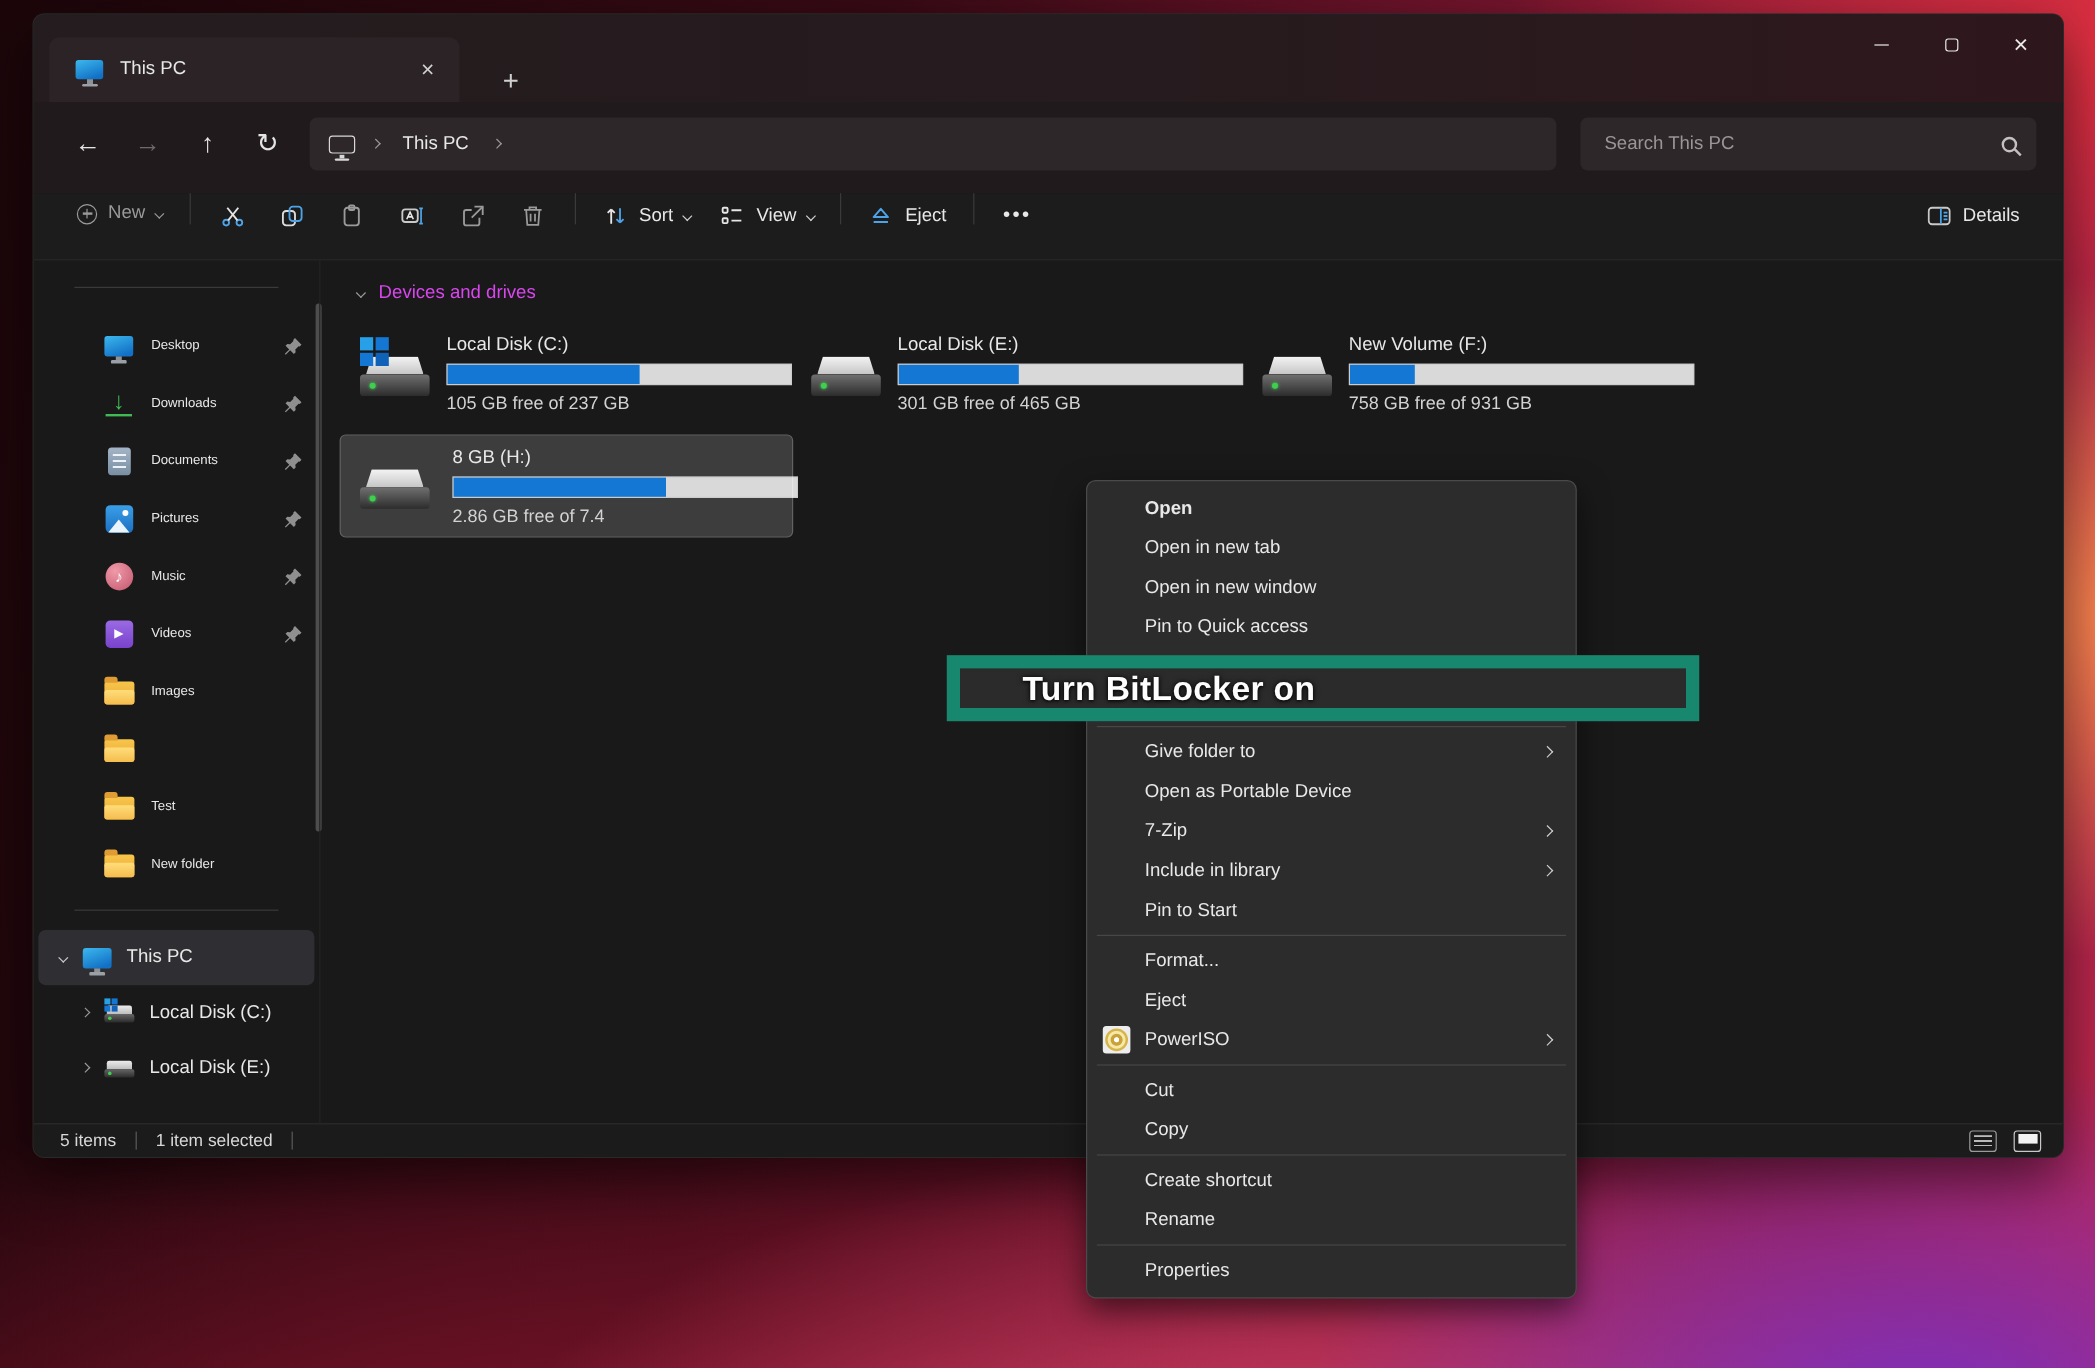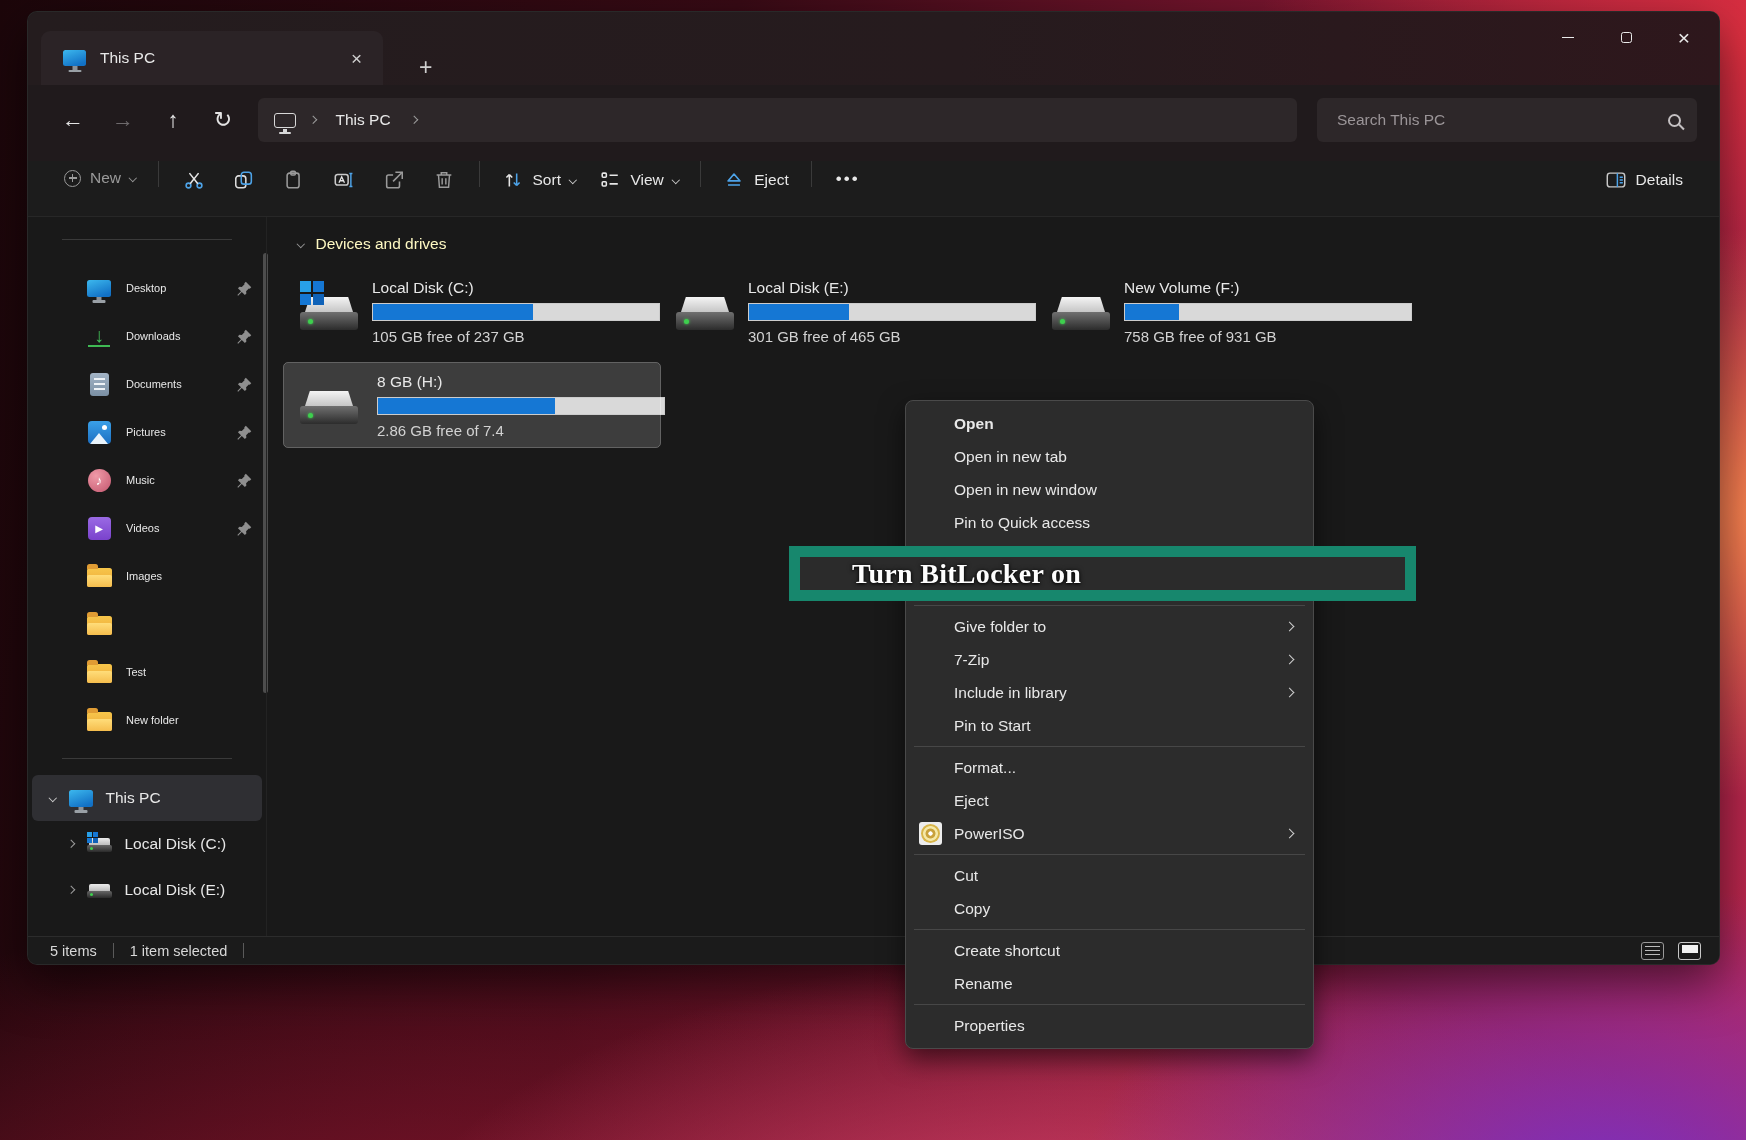--- a/index.html
+++ b/index.html
@@ -97,21 +97,21 @@
   .side-item { height:48px; display:flex; align-items:center; padding:0 14px 0 58px; gap:14px; border-radius:5px; }
   .si-label { flex:1; font-size:11px; }
   .pin { width:15px; height:15px; flex:0 0 auto; }
   .pin path { fill:#8f8f8f; }
   .tree { margin-top:16px; }
   .tree-row { height:46px; display:flex; align-items:center; gap:13px; padding-left:22px; font-size:15.5px; }
   .tree-row.selected { background:#2f2f33; border-radius:6px; margin:0 4px 0 4px; padding-left:18px; }
   .tree-row.child { padding-left:40px; }
   .scrollthumb { position:absolute; right:-2px; top:36px; width:5px; height:440px; background:#4d4d4d; border-radius:3px; }
   .main { flex:1; border-left:1px solid #232323; padding:18px 0 0 31px; position:relative; }
-  .sect-head { display:flex; align-items:center; gap:12px; font-size:15.5px; color:#fef9c3;text-align:right; }
+  .sect-head { display:flex; align-items:center; gap:12px; font-size:15.5px; color:#d946ef;text-align:right; }
   .drives { display:grid; grid-template-columns:repeat(3,376px); grid-auto-rows:84px; row-gap:10px; margin-top:16px; margin-left:-14px; }
   .tile { display:flex; padding:8px 12px 8px 16px; border-radius:4px; gap:14px; }
   .tile.selected { background:rgba(255,255,255,.16); outline:1px solid rgba(255,255,255,.32);gap:19px; }
   .drive-ico { width:58px; height:46px; position:relative; flex:0 0 auto; margin-top:12px; }
   .drive-ico::before { content:""; position:absolute; left:5px; right:5px; top:8px; height:15px;
       background:linear-gradient(#f4f4f4,#c6c6c6); border-radius:3px 3px 0 0;
       clip-path:polygon(10% 0,90% 0,100% 100%,0 100%); }
   .drive-ico::after { content:""; position:absolute; left:0; right:0; top:23px; height:18px;
       background:linear-gradient(#707070,#2c2c2c); border-radius:3px; }
   .led { position:absolute; left:8px; top:30px; width:5px; height:5px; border-radius:50%;
@@ -178,21 +178,21 @@
   .mi.bold { font-weight:700; }
   .mi .chev { position:absolute; right:20px; top:13px; }
   .mi-icon-disc { position:absolute; left:13px; top:5px; width:23px; height:23px; background:#ededed; border-radius:3px;
       display:flex; align-items:center; justify-content:center; }
   .disc { width:19px; height:19px; border-radius:50%;
       background:radial-gradient(circle at 50% 50%, #fff 0 14%, #c9a23c 18% 34%, #f5e9a8 40% 52%, #d8b54a 58% 78%, #b8922e 84% 100%); }
   .menu-gap { height:62px; }
   .menu-sep { height:1px; background:#474747; margin:4px 8px; }
   
   .callout { position:absolute; left:789px; top:546px; width:627px; height:55px; z-index:60;
-      background:#2b2b2b; border:11px solid #17876d; display:flex; align-items:center;font-family:Liberation Serif, serif; }
+      background:#2b2b2b; border:11px solid #17876d; display:flex; align-items:center; }
   .callout-text { padding-left:52px; font-size:28px; font-weight:700; color:#fdfdfd; letter-spacing:.3px;
       text-shadow:0 1px 3px rgba(0,0,0,.9), 0 0 5px rgba(0,0,0,.6); white-space:nowrap; }
   
   .tsvg { width:22px; height:22px; display:block; }
 </style>
 </head>
 <body>
 
 <div class="window">
 
@@ -513,20 +513,21 @@
 </div>
 
 <div class="ctx-menu">
   <div class="mi bold">Open</div>
   <div class="mi">Open in new tab</div>
   <div class="mi">Open in new window</div>
   <div class="mi">Pin to Quick access</div>
   <div class="menu-gap"></div>
   <div class="menu-sep"></div>
   <div class="mi"><span>Give folder to</span><span class="chev r"></span></div>
+  <div class="mi">Open as Portable Device</div>
   <div class="mi"><span>7-Zip</span><span class="chev r"></span></div>
   <div class="mi"><span>Include in library</span><span class="chev r"></span></div>
   <div class="mi">Pin to Start</div>
   <div class="menu-sep"></div>
   <div class="mi">Format...</div>
   <div class="mi">Eject</div>
   <div class="mi"><span class="mi-icon-disc">
         <span class="disc"></span>
       </span><span>PowerISO</span><span class="chev r"></span></div>
   <div class="menu-sep"></div>

